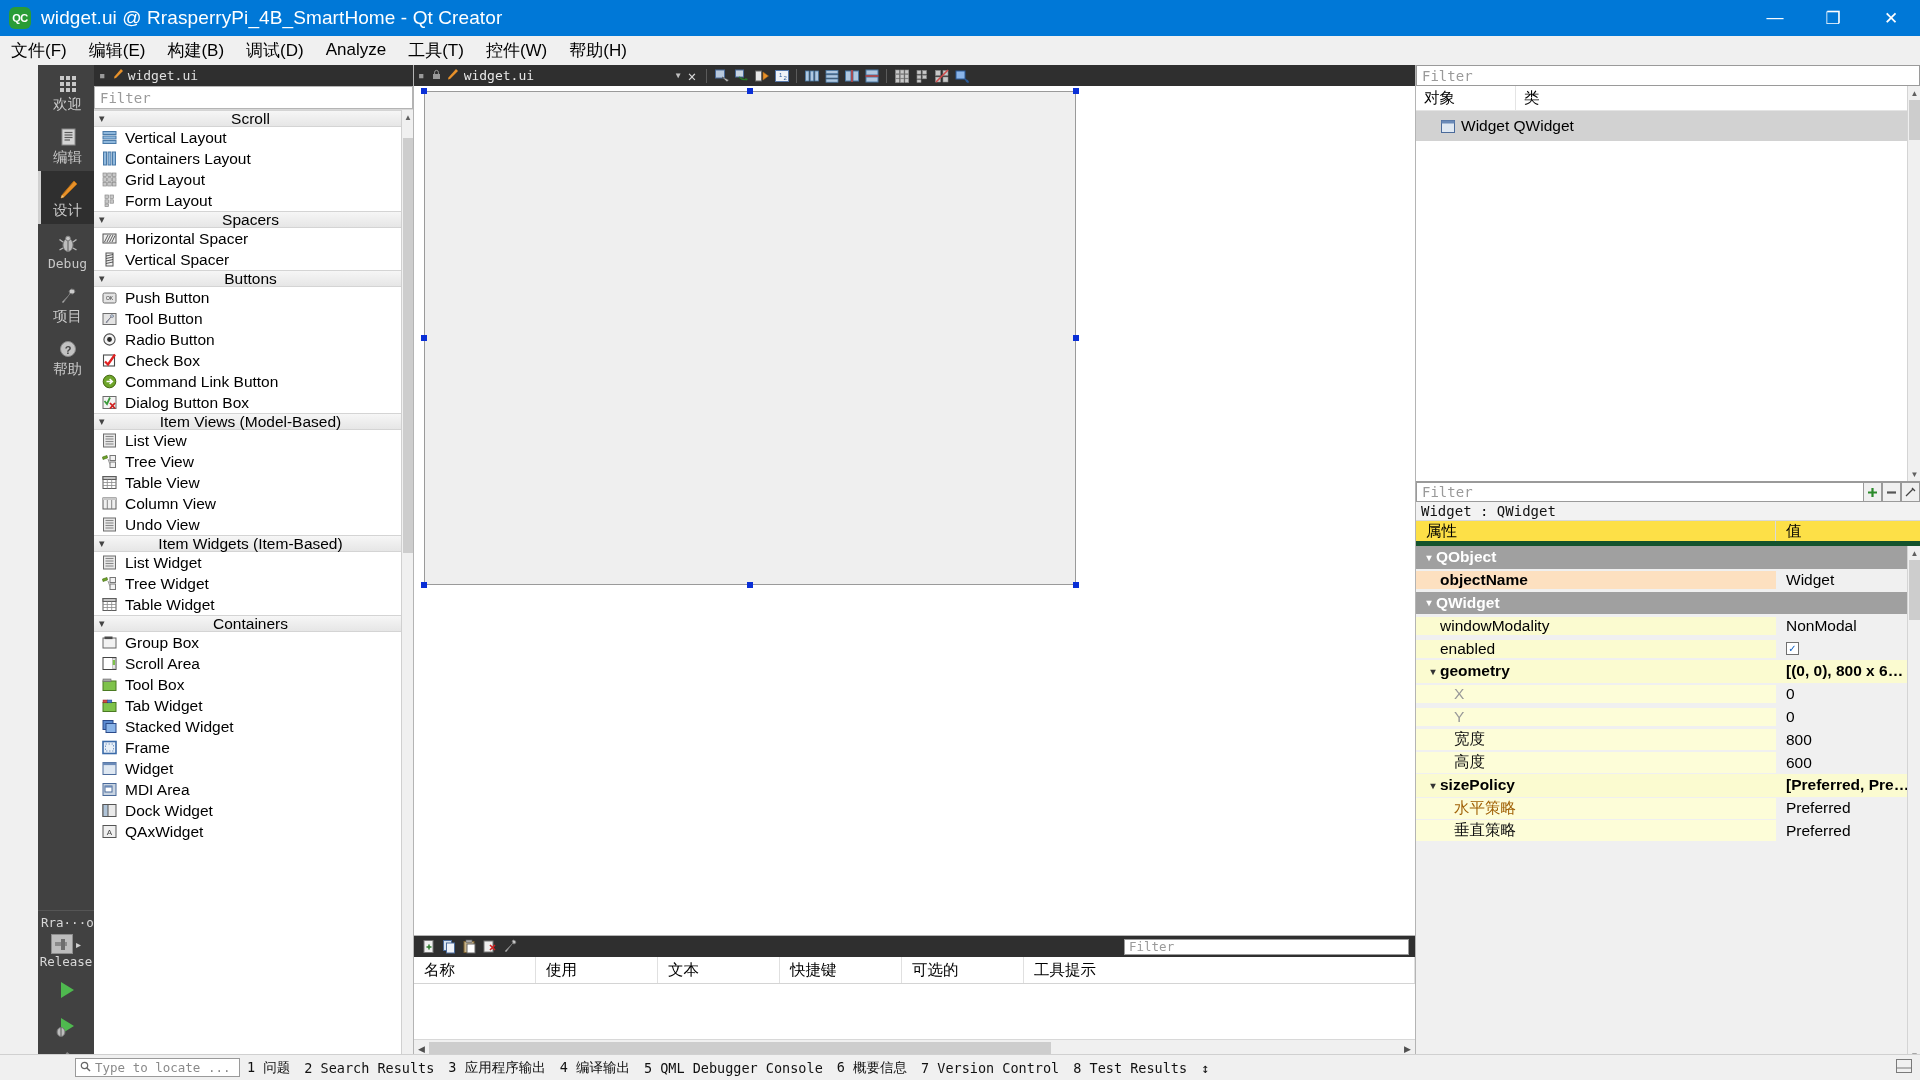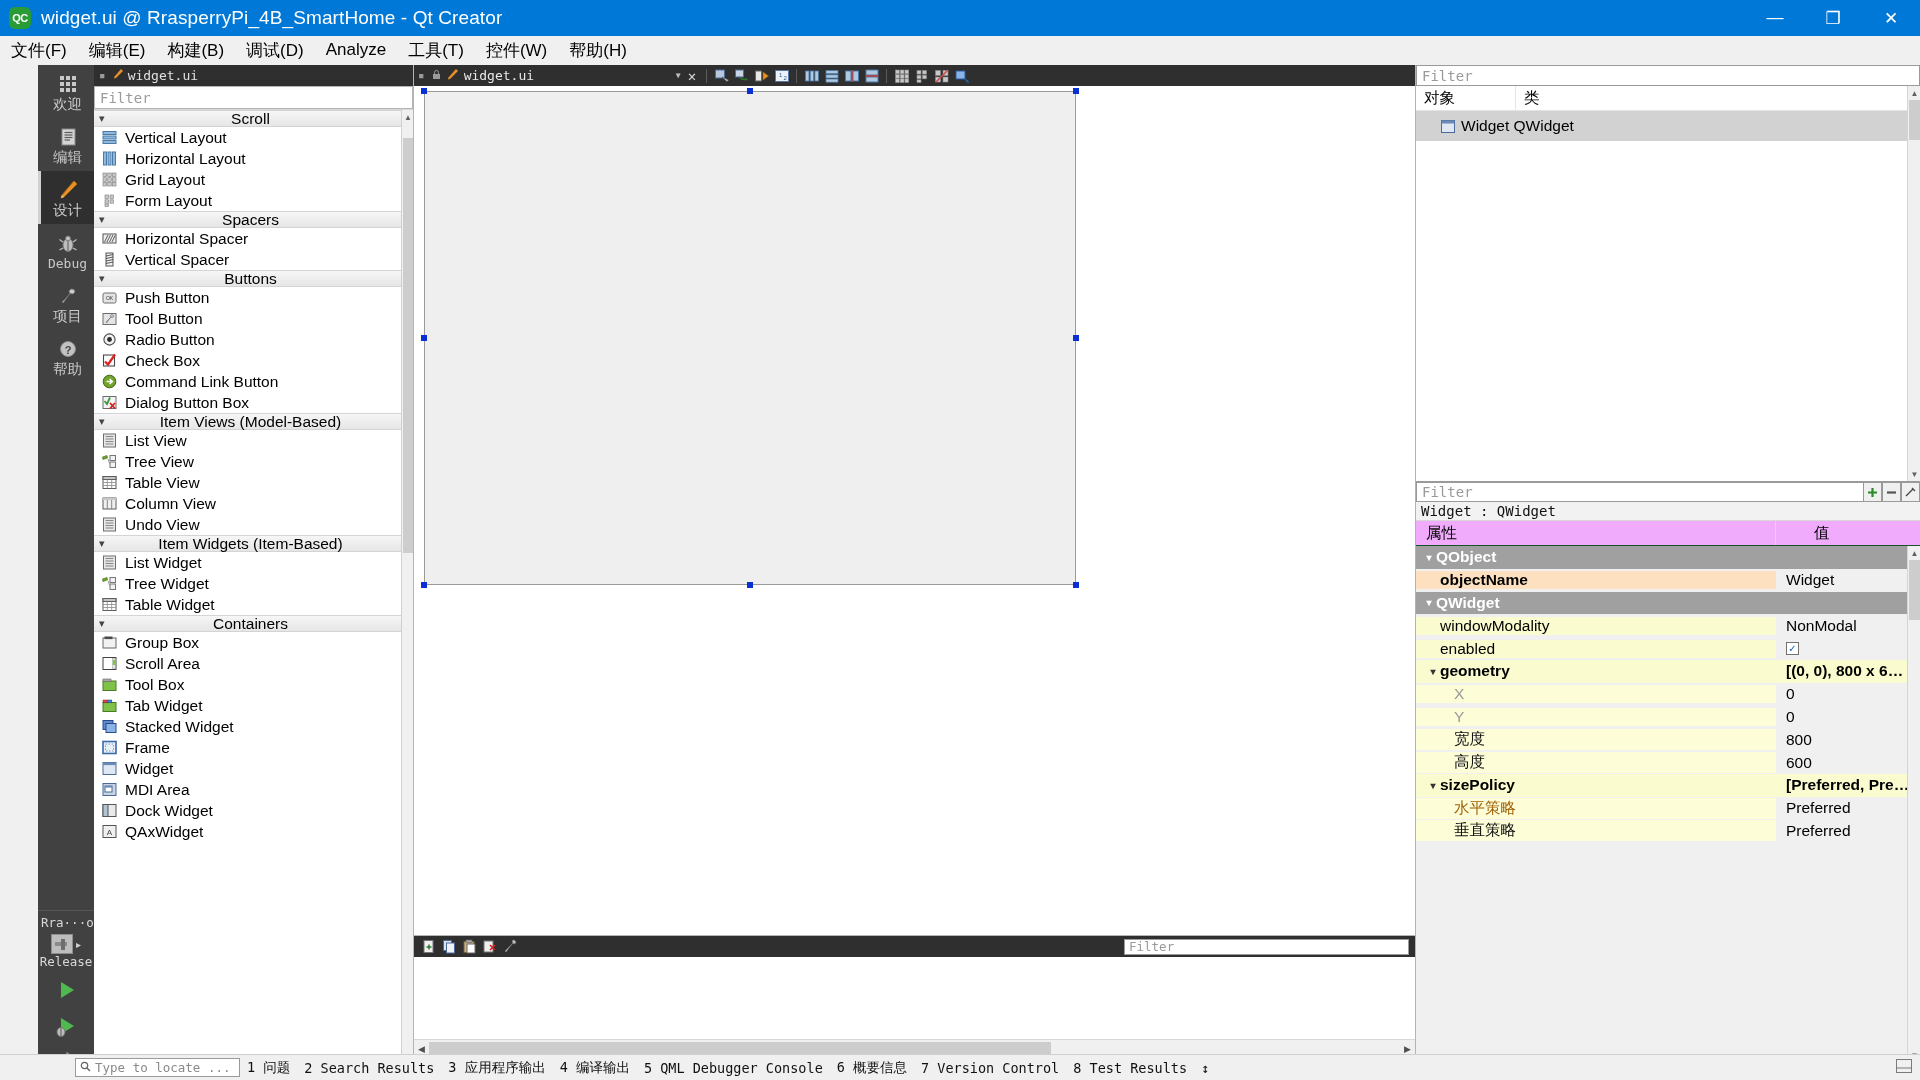--- a/index.html
+++ b/index.html
@@ -274,22 +274,22 @@
     display: flex; align-items: center; justify-content: center;
     font-size: 13px; color: #222;
   }
   #pe-objhdr {
     height: 19px; background: #f2f2f2;
     border-bottom: 1px solid #d8d8d8;
     font-family: "DejaVu Sans Mono", monospace; font-size: 14px;
     padding-left: 5px; display: flex; align-items: center; color: #111;
   }
   #pe-colhdr {
-    height: 25px; display: flex; background: #f0abfc;
-    border-bottom: 1px solid #14532d; font-size: 15.5px; gap: 28px;
+    height: 25px; display: flex; background: #fde047;
+    border-bottom: 5px solid #14532d; font-size: 15.5px;
   }
   #pe-colhdr .c1 { width: 360px; padding-left: 10px; display: flex;
     align-items: center; border-right: 1px solid #dadada; }
   #pe-colhdr .c2 { flex: 1; padding-left: 10px; display: flex; align-items: center; }
   #pe-bodywrap { flex: 1; display: flex; overflow: hidden; }
   #pe-body { flex: 1; min-width: 0; overflow: hidden; }
   .pe-row { height: 22.8px; display: flex; align-items: center; font-size: 15.5px; }
   .pe-row .pname { width: 360px; display: flex; align-items: center;
     overflow: hidden; white-space: nowrap; }
   .pe-row .pval { flex: 1; padding-left: 10px; overflow: hidden;
@@ -503,21 +503,21 @@
         <span>Vertical Layout</span>
       </div>
       <div class="wb-item">
         <span class="wb-ico">
           <svg width="15" height="15" viewBox="0 0 15 15">
             <rect x="1.5" y="1" width="3" height="13" fill="#8fb8dd" stroke="#4a7aa8"></rect>
             <rect x="6" y="1" width="3" height="13" fill="#8fb8dd" stroke="#4a7aa8"></rect>
             <rect x="10.5" y="1" width="3" height="13" fill="#8fb8dd" stroke="#4a7aa8"></rect>
           </svg>
         </span>
-        <span>Horizontal Layout</span>
+        <span>Containers Layout</span>
       </div>
       <div class="wb-item">
         <span class="wb-ico">
           <svg width="15" height="15" viewBox="0 0 15 15">
             <g fill="#c8c8c8" stroke="#8a8a8a" stroke-width="0.7">
               <rect x="1" y="1" width="3.6" height="3.6"></rect>
                 <rect x="5.7" y="1" width="3.6" height="3.6"></rect>
                 <rect x="10.4" y="1" width="3.6" height="3.6"></rect>
               <rect x="1" y="5.7" width="3.6" height="3.6"></rect>
                 <rect x="5.7" y="5.7" width="3.6" height="3.6"></rect>
@@ -1032,20 +1032,28 @@
           </svg>
         </div>
         <div class="tbtool">
           <svg width="15" height="15" viewBox="0 0 15 15">
             <path d="M3 12 L11 4 L10 2 L11.6 1 L13.5 2 L13.8 4 L12 5 L10.6 4.2 L4 13 Z" fill="#c8c8c8" stroke="#777" stroke-width="0.8"></path>
           </svg>
         </div>
         <div id="bd-filter">Filter</div>
       </div>
 
+      <div id="bd-header">
+        <div class="bd-col" style="width:122px;">名称</div>
+        <div class="bd-col" style="width:122px;">使用</div>
+        <div class="bd-col" style="width:122px;">文本</div>
+        <div class="bd-col" style="width:122px;">快捷键</div>
+        <div class="bd-col" style="width:122px;">可选的</div>
+        <div class="bd-col" style="flex:1;">工具提示</div>
+      </div>
 
       <div id="bd-body"></div>
 
       <div id="bd-hscrollrow">
         <div class="hsarrow">◀</div>
         <div id="bd-htrack">
           <div id="bd-hthumb"></div>
         </div>
         <div class="hsarrow">▶</div>
       </div>

